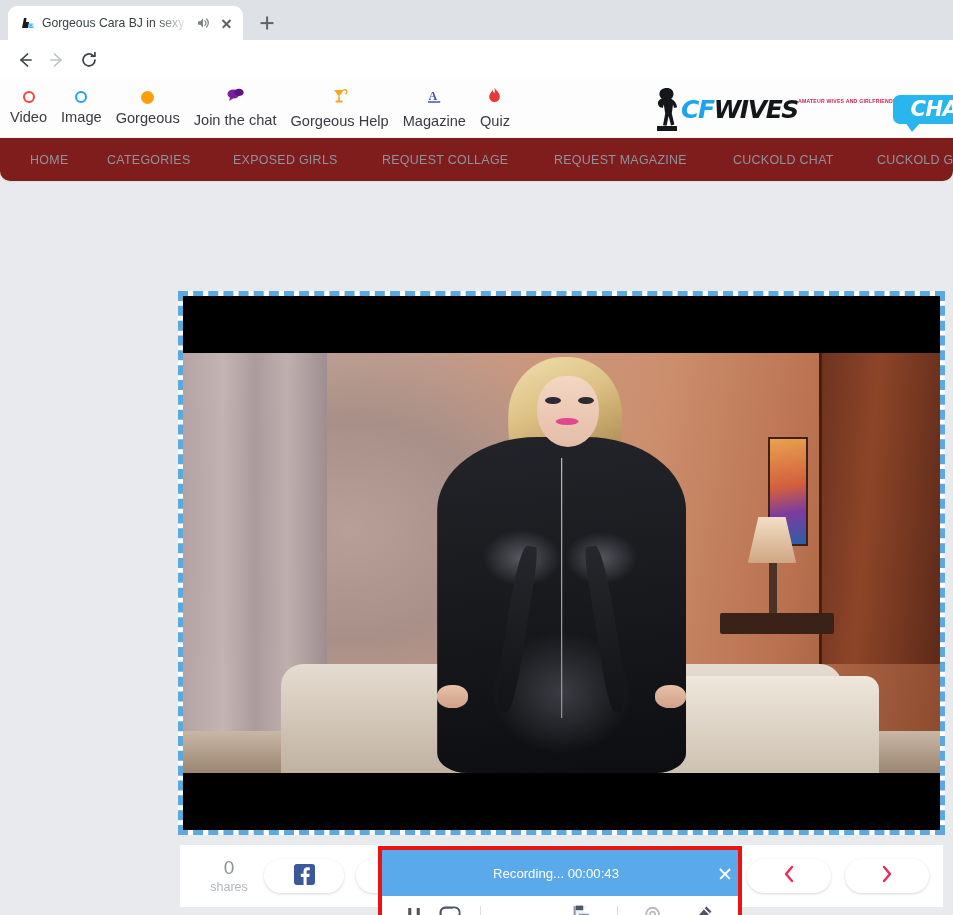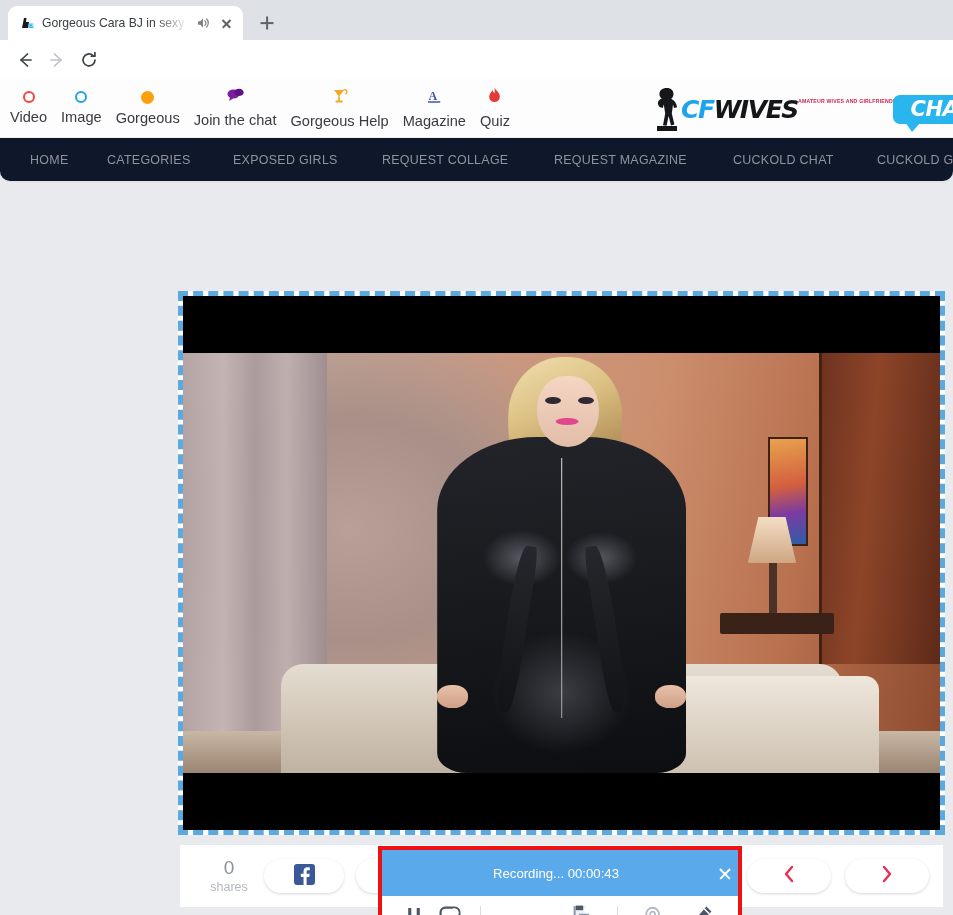--- a/index.html
+++ b/index.html
@@ -140,21 +140,21 @@
   .logo-bubble::after {
     content: ""; position: absolute;
     left: 12px; bottom: -8px;
     border-left: 7px solid transparent;
     border-right: 9px solid transparent;
     border-top: 10px solid #29b6ef;
   }
 
   
   #main-nav {
-    background: #0f172a; width: 953px; height: 44px;
+    background: #7f1d1d; width: 953px; height: 44px;
     display: flex; align-items: center;
     padding-left: 30px; gap: 36px;
     border-top: 1px solid #f0f0f2;
     border-bottom-left-radius: 10px;
     border-bottom-right-radius: 10px;
     box-shadow: 0 1px 2px rgba(0,0,0,.05);
   }
   .nav-item {
     font-size: 13.4px; color: #8e939d;
     letter-spacing: .3px; white-space: nowrap;

